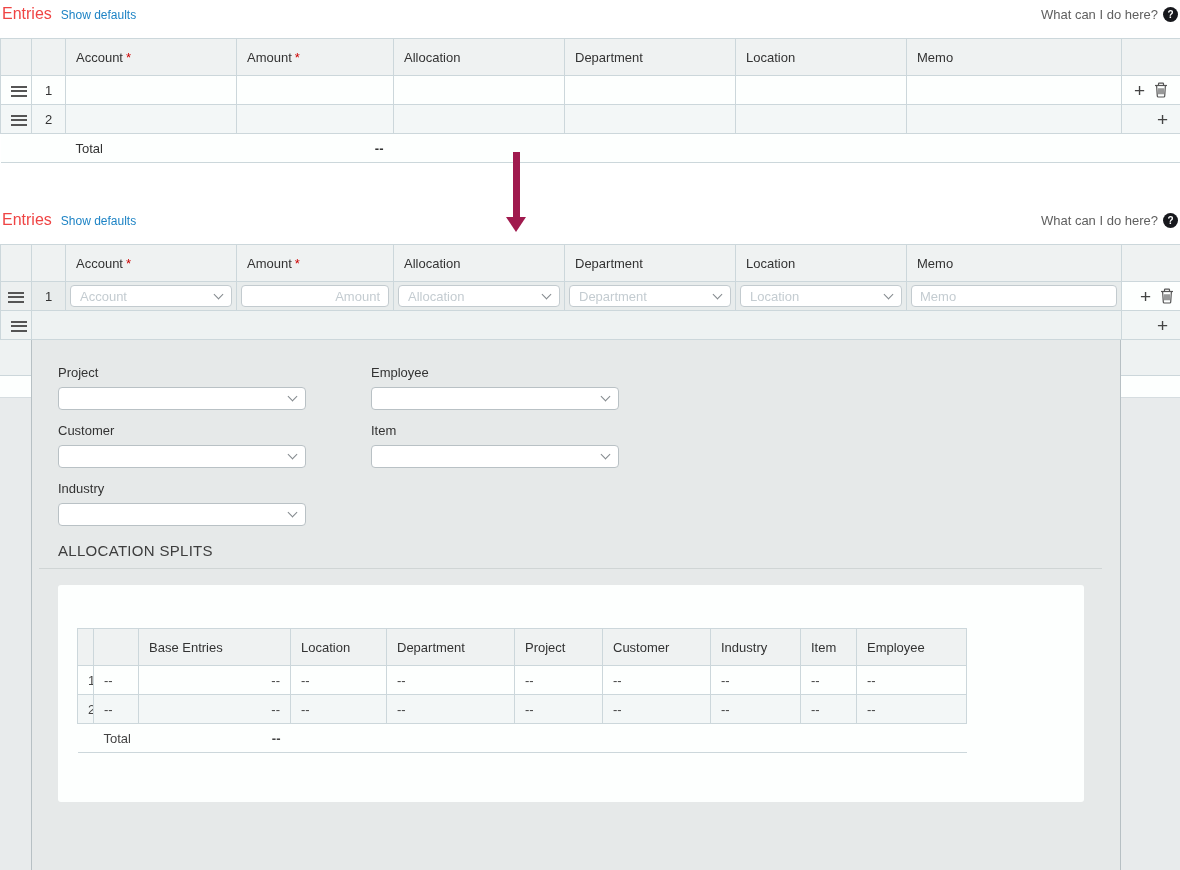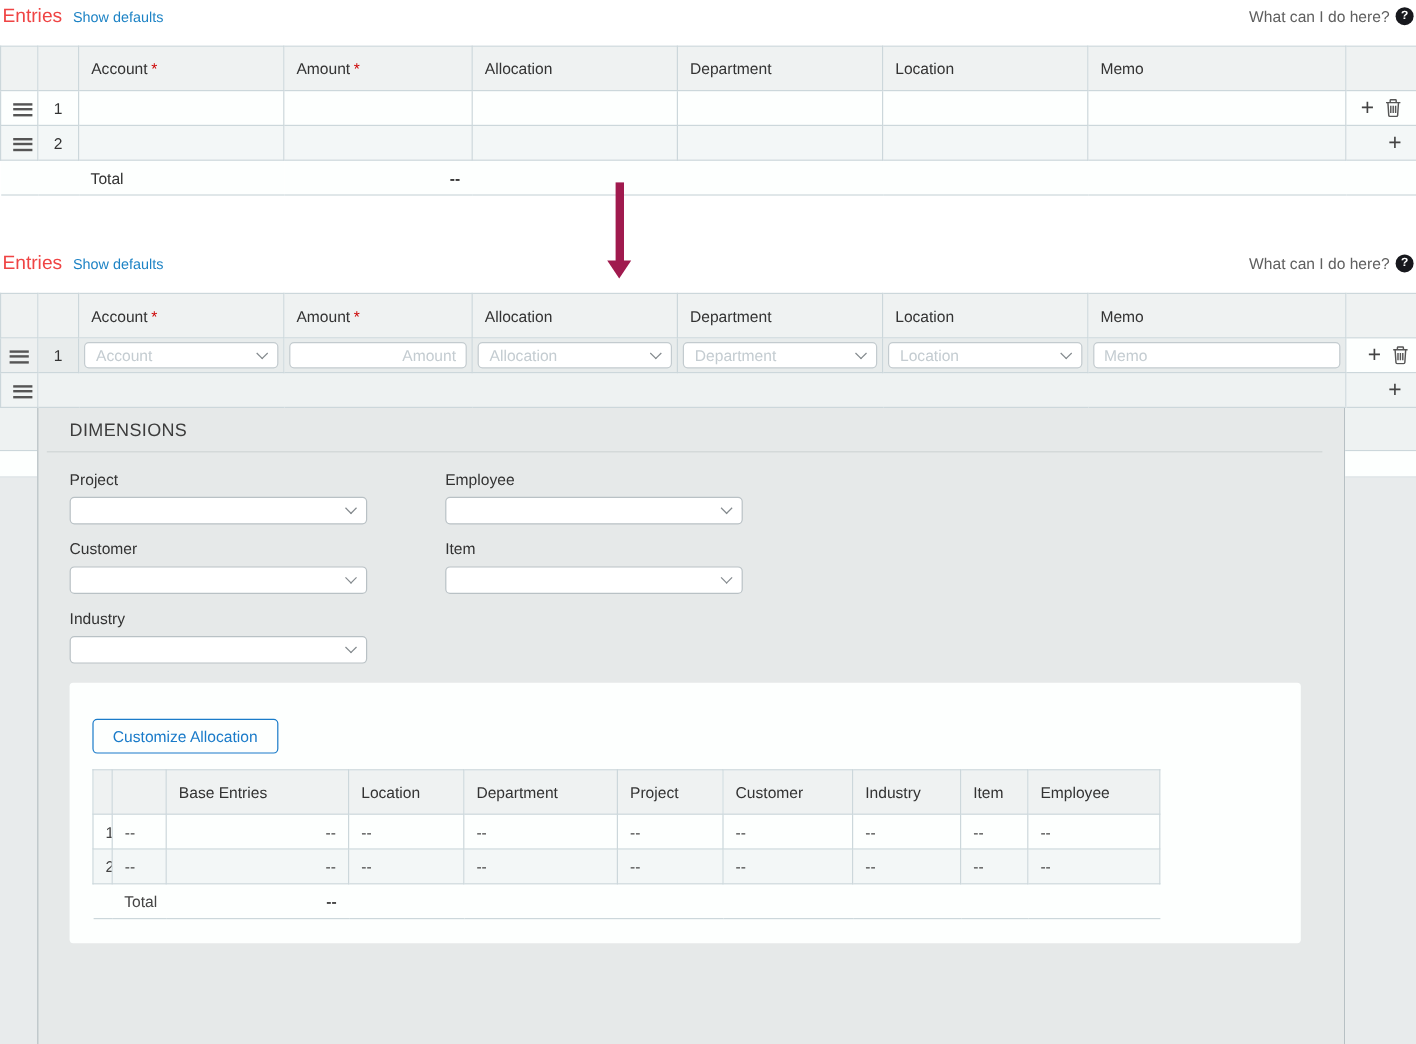--- a/index.html
+++ b/index.html
@@ -277,21 +277,20 @@
       </tbody>
     </table>
 
     <div class="expanded-wrap">
       <div class="gutter left">
         <div class="band1"></div>
         <div class="band2"></div>
       </div>
 
       <div class="panel">
-        <h2>DIMENSIONS</h2>
         <div class="fields">
           <div class="field">
             <label>Project</label>
             <div class="cell-select">
                 <span class="ph"></span>
                 <span class="chev"></span>
               </div>
           </div>
           <div class="field">
             <label>Employee</label>
@@ -316,22 +315,22 @@
           </div>
           <div class="field">
             <label>Industry</label>
             <div class="cell-select">
                 <span class="ph"></span>
                 <span class="chev"></span>
               </div>
           </div>
         </div>
 
+        <h2 class="second-h2">ALLOCATION SPLITS</h2>
         <div class="card">
-          <button class="btn blue">Customize Allocation</button>
           <table class="grid alloc">
             <colgroup>
                 <col style="width:16px">
                 <col style="width:45px">
                 <col style="width:152px">
                 <col style="width:96px">
                 <col style="width:128px">
                 <col style="width:88px">
                 <col style="width:108px">
                 <col style="width:90px">

